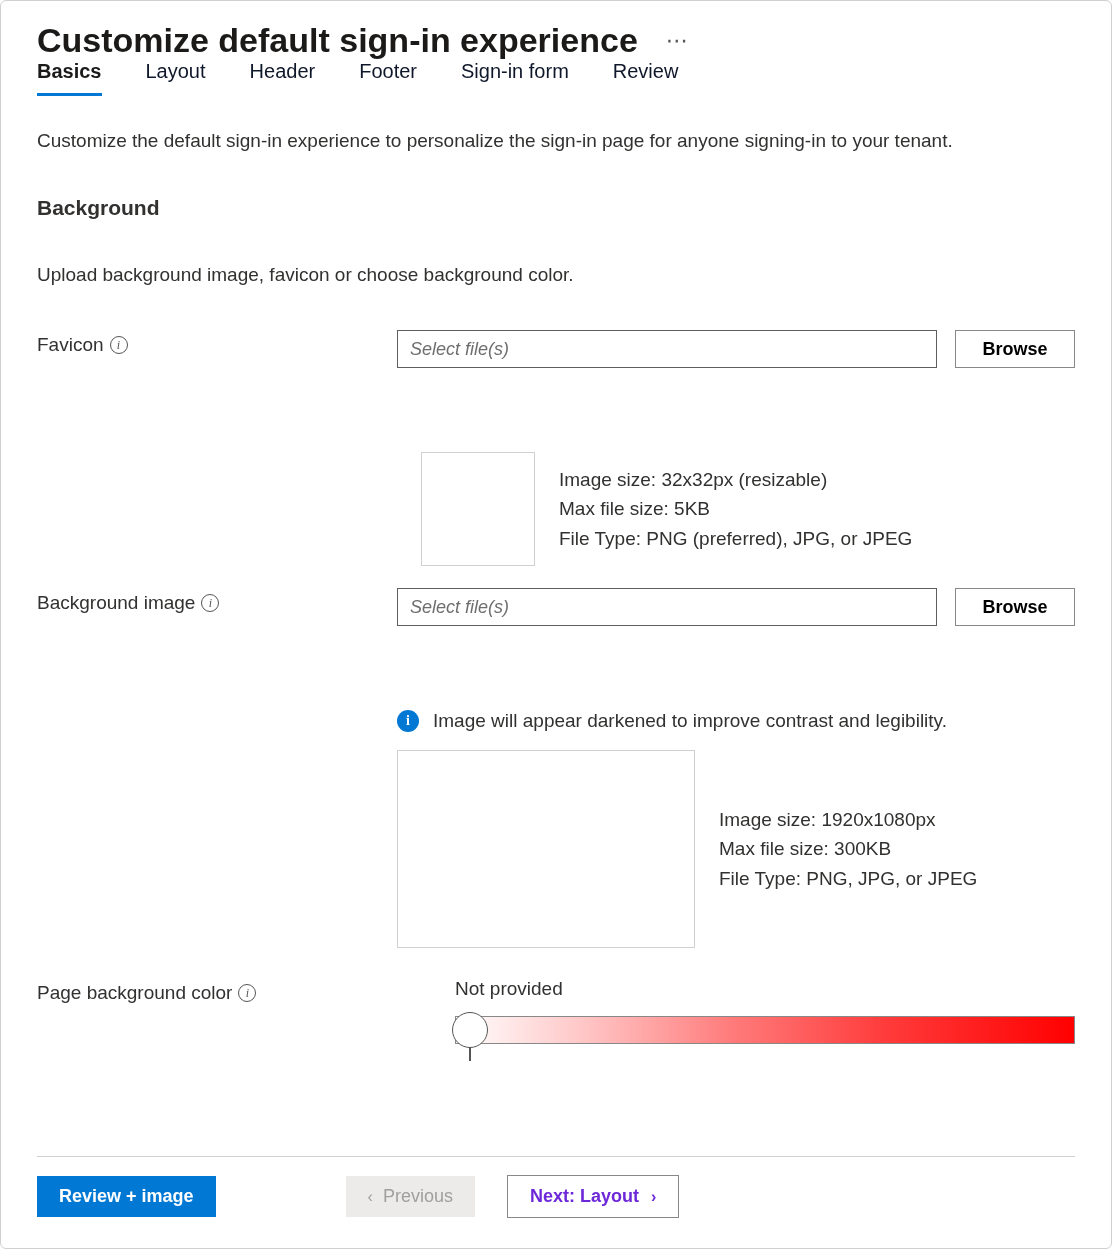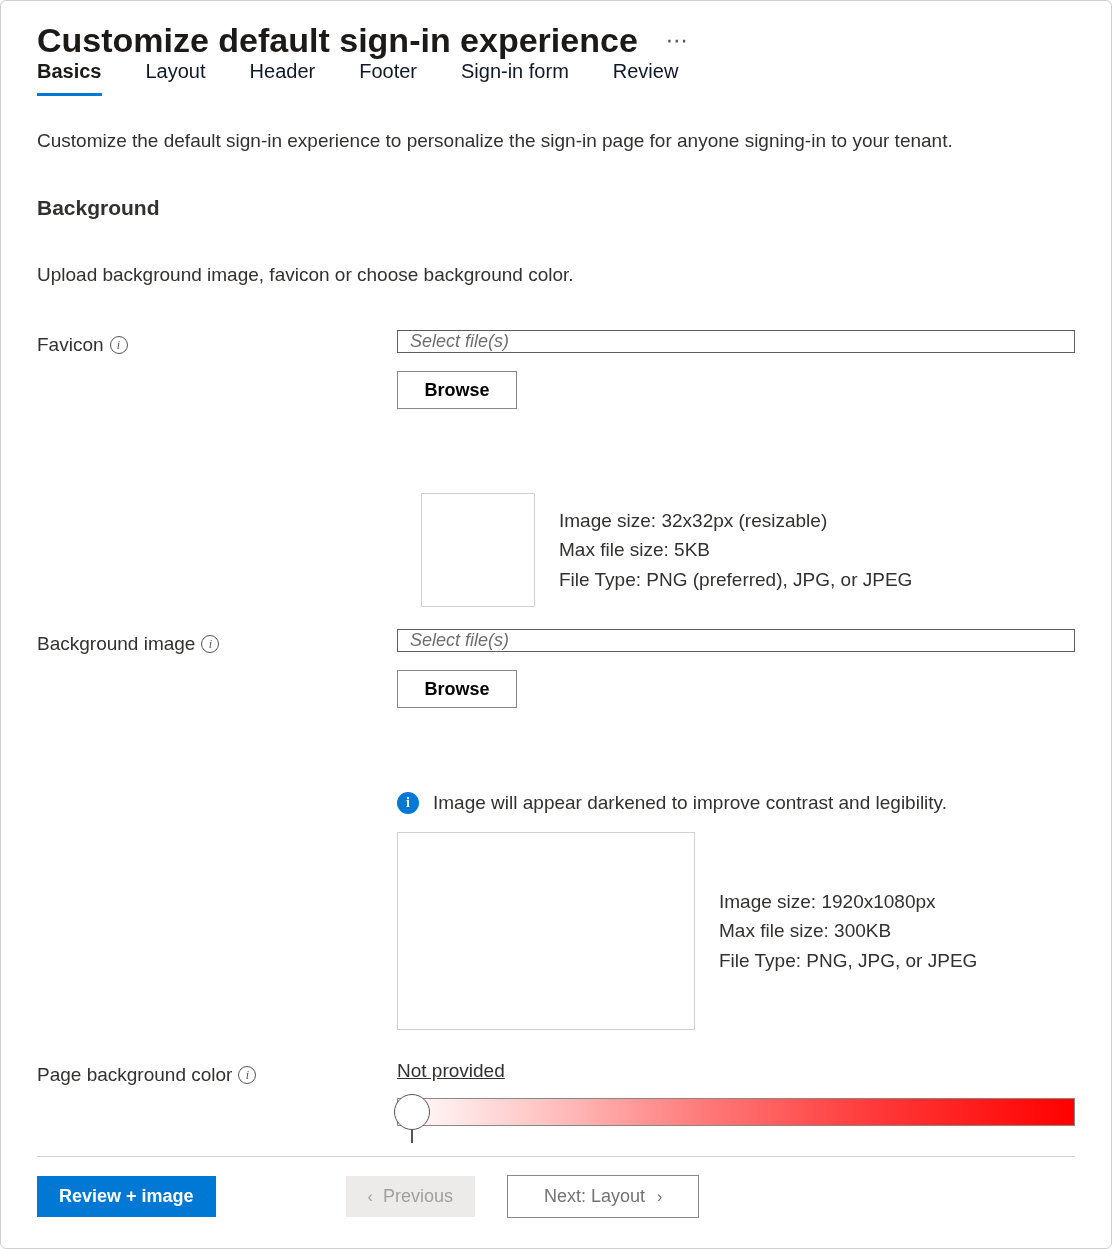--- a/index.html
+++ b/index.html
@@ -97,21 +97,20 @@
       color: #555;
       cursor: pointer;
     }
     .field-col {
       flex: 1;
     }
     .file-row {
       display: flex;
       gap: 18px;
       align-items: stretch;
-      flex-direction: column;
     }
     .file-input {
       flex: 1;
       min-width: 0;
       height: 38px;
       border: 1px solid #605e5c;
       padding: 0 12px;
       font-size: 18px;
       font-style: italic;
       color: #6e6e6e;
@@ -183,21 +182,21 @@
     }
     .color-section {
       margin-top: 30px;
     }
     .color-row {
       display: flex;
       align-items: flex-start;
     }
     .color-right {
       flex: 1;
-      text-decoration: underline;
+      margin-left: 58px;
     }
     .color-value {
       font-size: 19px;
       color: #323130;
       margin-bottom: 16px;
     }
     .hue-slider {
       position: relative;
       height: 28px;
       border: 1px solid #888;
@@ -254,25 +253,25 @@
       font-size: 18px;
       font-weight: 400;
       padding: 10px 22px;
       display: flex;
       align-items: center;
       gap: 10px;
       cursor: default;
     }
     .btn-secondary {
       background: #fff;
-      color: #737373;
+      color: #6d28d9;
       border: 1px solid #8a8886;
       font-size: 18px;
-      font-weight: 400;
-      padding: 10px 36px;
+      font-weight: 700;
+      padding: 10px 22px;
       display: flex;
       align-items: center;
       gap: 12px;
       cursor: pointer;
       margin-left: 22px;
     }
     .chevron {
       font-size: 16px;
     }
   </style>

